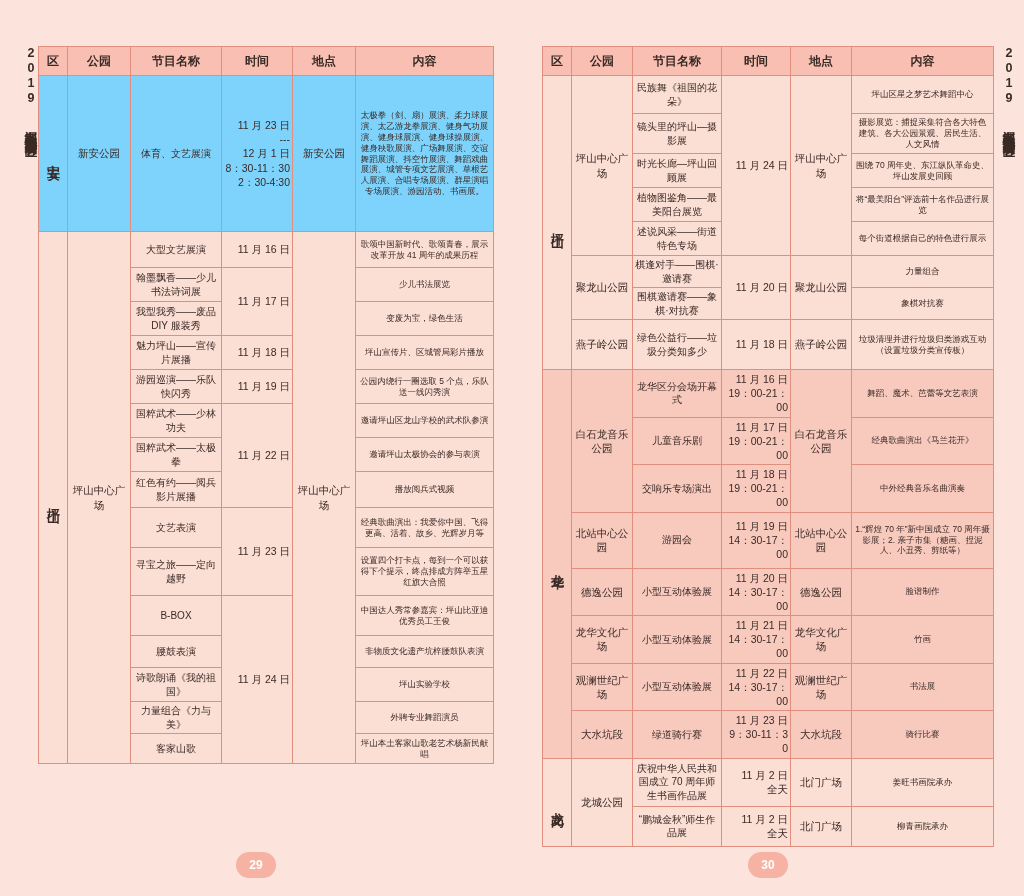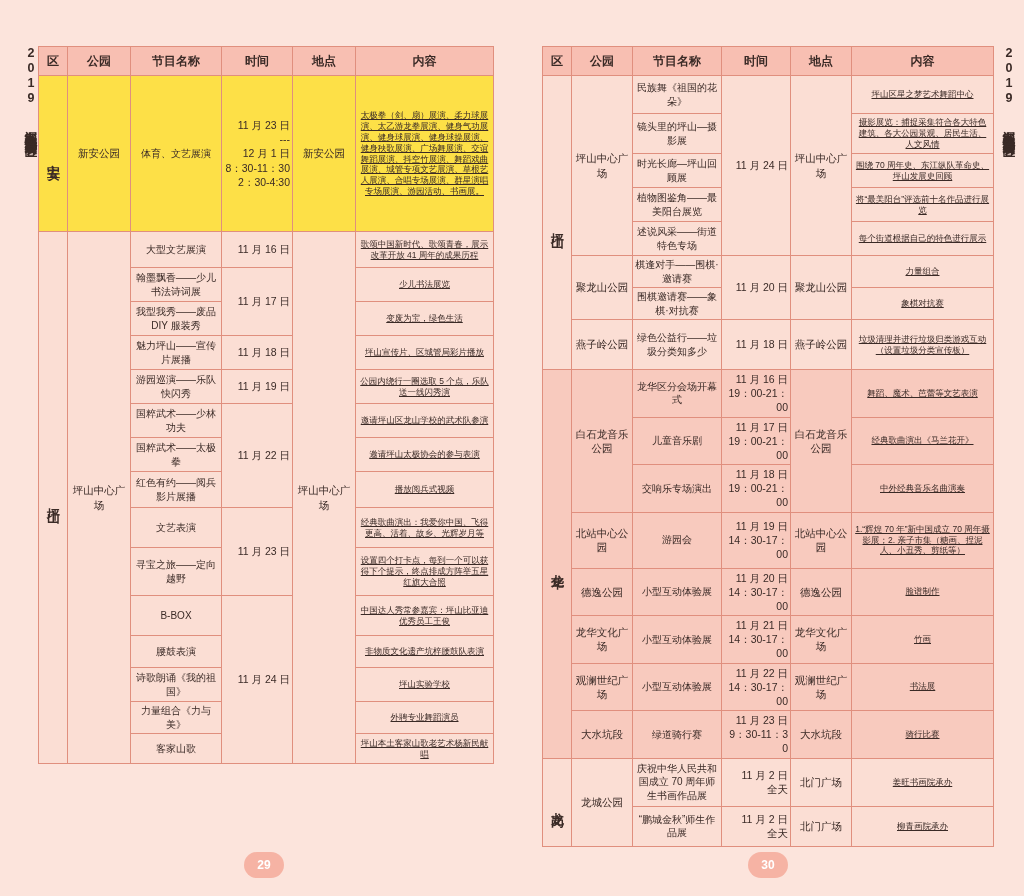--- a/index.html
+++ b/index.html
@@ -69,44 +69,44 @@
     font-size:13px;
     letter-spacing:2px;
     width:26px;
   }
   .zone span{
     writing-mode:vertical-rl;
     text-orientation:upright;
     display:inline-block;
     line-height:1.4;
   }
-  .bandA td{background:#fde047;}
+  .bandA td{background:#7dd3fc;}
   .bandB td{background:#fbded4;}
   .bandC td{background:#f8cabe;}
   .bandD td{background:#fbded4;}
 
   .cell-park{font-size:10.5px;}
   .cell-prog{font-size:10px;}
   .cell-time{font-size:10.5px;text-align:right;}
   .cell-place{font-size:10.5px;}
-  .cell-content{font-size:9px;line-height:1.3;padding:3px 3px;text-decoration:underline;}
+  .cell-content{font-size:9px;line-height:1.3;padding:3px 3px;}
   .tiny{font-size:8.5px;line-height:1.28;}
 
   .page-num{
     position:absolute;
     bottom:18px;
     width:40px;height:26px;
     border-radius:13px;
     background:#f6b3a4;
     color:#fff;
     font-size:12px;
     display:flex;align-items:center;justify-content:center;
     font-weight:600;
   }
-  .sheet.left .page-num{left:244px;}
+  .sheet.left .page-num{left:236px;}
   .sheet.right .page-num{left:236px;}
 
   .nowrapline{white-space:pre-line;}
 </style>
 </head>
 <body>
 
 <div class="page">
 
   <div class="sheet left">

